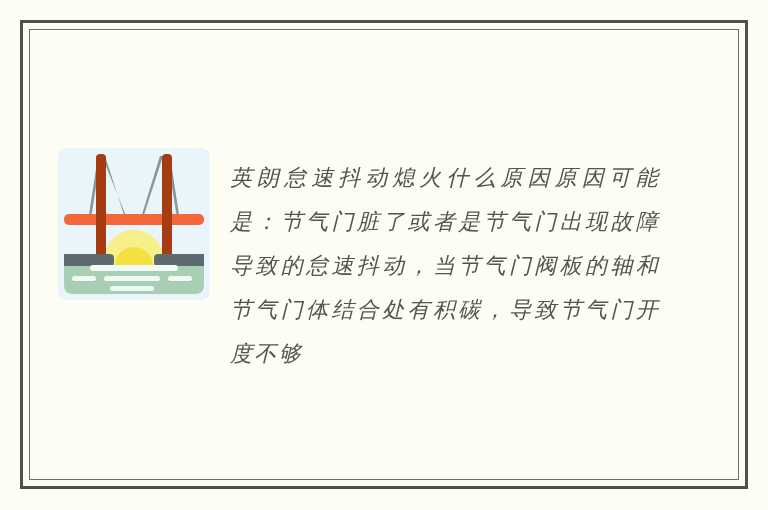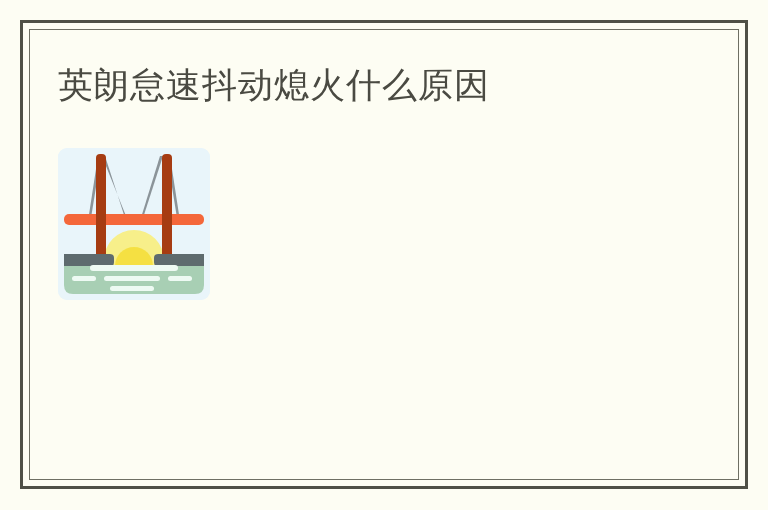--- a/index.html
+++ b/index.html
@@ -92,21 +92,20 @@
   }
 </style>
 </head>
 <body>
 
 <div class="page">
 
   <div class="frame-outer"></div>
   <div class="frame-inner"></div>
 
-  <div class="title">英朗怠速抖动熄火什么原因</div>
 
   <div class="content">
 
     <div class="illustration">
       <svg viewBox="0 0 152 152" xmlns="http://www.w3.org/2000/svg">
 
         <rect x="0" y="0" width="152" height="152" rx="9" fill="#e9f5fa"></rect>
 
         <circle cx="76" cy="112" r="30" fill="#f7ef8a"></circle>
         <circle cx="76" cy="118" r="19" fill="#f5e042"></circle>
@@ -132,15 +131,16 @@
         <path d="M6 118 L146 118 L146 137 Q146 146 137 146 L15 146 Q6 146 6 137 Z" fill="#a8cfb4"></path>
 
         <rect x="32" y="117" width="88" height="6" rx="3" fill="#eefaf3"></rect>
         <rect x="14" y="128" width="24" height="5" rx="2.5" fill="#eefaf3"></rect>
         <rect x="46" y="128" width="56" height="5" rx="2.5" fill="#eefaf3"></rect>
         <rect x="110" y="128" width="24" height="5" rx="2.5" fill="#eefaf3"></rect>
         <rect x="52" y="138" width="44" height="5" rx="2.5" fill="#eefaf3"></rect>
       </svg>
     </div>
 
+    <div class="body-text">英朗怠速抖动熄火什么原因原因可能是：节气门脏了或者是节气门出现故障导致的怠速抖动，当节气门阀板的轴和节气门体结合处有积碳，导致节气门开度不够</div>
 
   </div>
 </div>
 
 </body></html>

